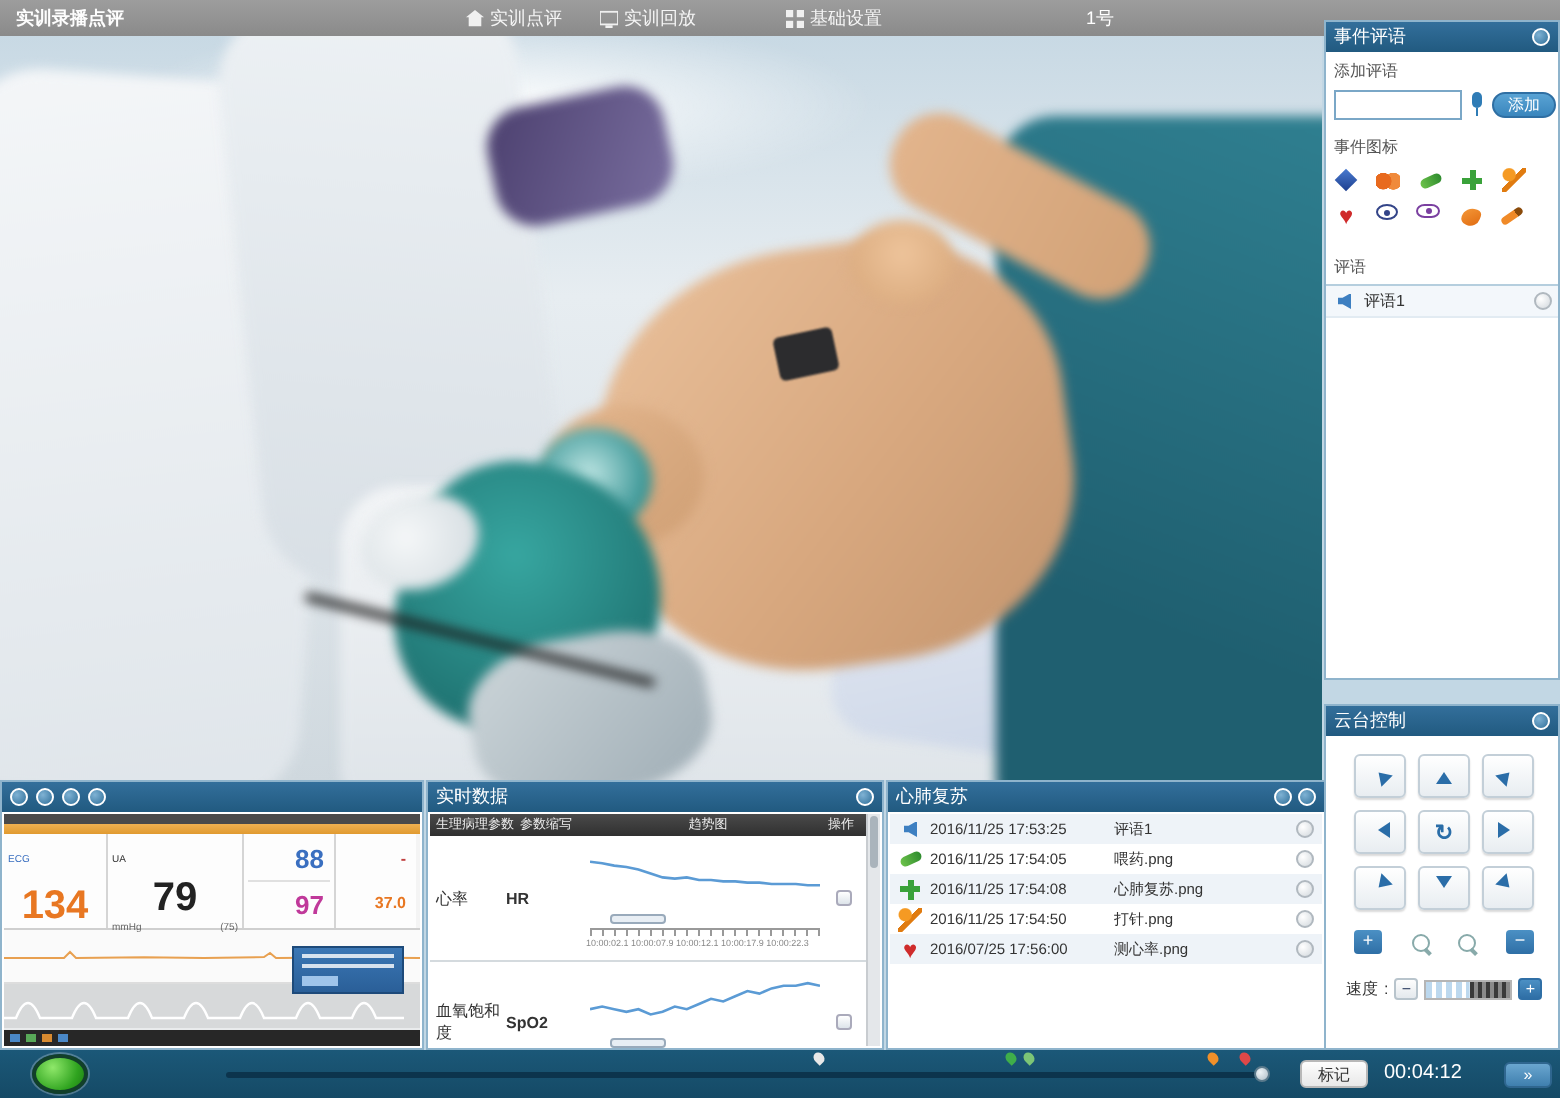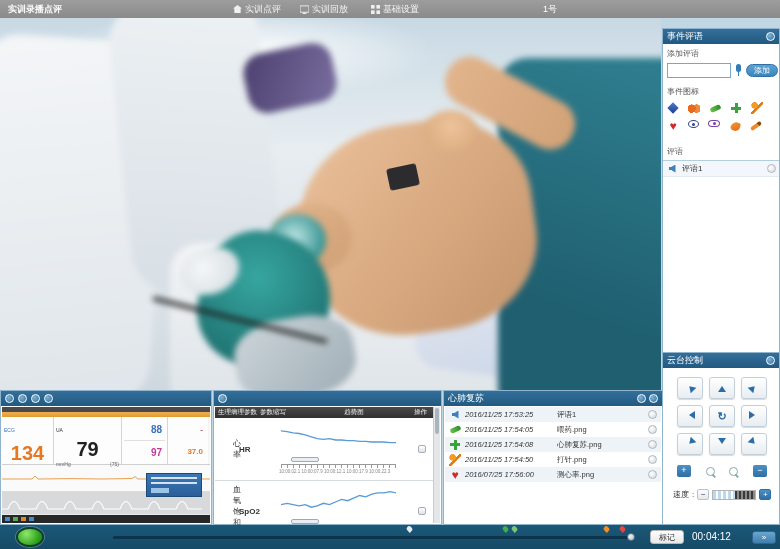--- a/index.html
+++ b/index.html
@@ -34,21 +34,21 @@
   .v-cable { left:150px; top:300px; width:180px; height:4px; background:#1c1c1c; transform:rotate(14deg); border-radius:2px; }
   .v-glove { left:180px; top:230px; width:60px; height:46px; background:radial-gradient(circle at 40% 40%, #f5f7f8, #cfd8dd); border-radius:50%; transform:rotate(-20deg); }
 
   
   .panel { position:absolute; background:#fff; border:1px solid #8fb4cc; }
   .phdr { height:15px; background:linear-gradient(#336f9b,#215a80); color:#fff; font-size:9px; display:flex; align-items:center; padding:0 4px; gap:3px; }
   .phdr .ptitle { flex:1; white-space:nowrap; overflow:hidden; }
   .circ { width:9px; height:9px; border:1px solid #fff; border-radius:50%; background:radial-gradient(circle at 35% 35%, #7fb2d4, #2f6f99); flex:none; }
 
   
-  #commentPanel { left:662px; top:28px; width:118px; height:330px; }
+  #commentPanel { left:662px; top:10px; width:118px; height:330px; }
   .lbl { font-size:8px; color:#555; }
   .cp-body { padding:4px; font-size:8px; }
   .cp-addrow { display:flex; align-items:center; gap:3px; margin:4px 0 8px 0; }
   .cp-input { width:64px; height:15px; border:1px solid #7aa7c7; background:#fff; font-size:8px; }
   .mic { width:9px; height:13px; position:relative; flex:none; }
   .mic::before { content:""; position:absolute; left:2px; top:0; width:5px; height:8px; background:#2f7cb6; border-radius:3px; }
   .mic::after { content:""; position:absolute; left:4px; top:8px; width:1px; height:4px; background:#2f7cb6; box-shadow:2px 3px 0 -1.5px #2f7cb6, -2px 3px 0 -1.5px #2f7cb6; }
   .pill { height:13px; padding:0 7px; border:1px solid #2f6fa3; border-radius:7px; background:linear-gradient(#59a3d4,#3a86bd); color:#fff; font-size:8px; display:flex; align-items:center; flex:none; }
   .icon-grid { display:flex; flex-wrap:wrap; gap:6px 9px; margin:5px 0 10px 0; width:110px; }
   .evicon { width:12px; height:12px; display:inline-flex; align-items:center; justify-content:center; flex:none; position:relative; }
@@ -96,57 +96,57 @@
   .mon-titlebar { height:5px; background:#4a4a4a; }
   .mon-orange { height:5px; background:linear-gradient(#f0b050,#e09a30); }
   .mon-tiles { height:48px; display:flex; background:#f4f4f4; border-bottom:1px solid #cfcfcf; }
   .tile { border-right:1px solid #d5d5d5; background:#fdfdfd; position:relative; padding:1px 2px; }
   .tile .tl { font-size:5px; }
   .bignum { font-weight:bold; text-align:center; }
   .t-hr { width:52px; } .t-hr .bignum { font-size:20px; color:#e87722; margin-top:6px; }
   .t-nibp { width:68px; } .t-nibp .bignum { font-size:20px; color:#222; margin-top:2px; }
   .t-nibp .sub { display:flex; justify-content:space-between; font-size:5px; color:#666; }
   .t-dual { width:46px; display:flex; flex-direction:column; }
-  .t-dual .half { flex:1; display:flex; align-items:center; justify-content:flex-end; padding:0 3px; font-size:10px; font-weight:bold; }
+  .t-dual .half { flex:1; display:flex; align-items:center; justify-content:flex-end; padding:0 3px; font-size:13px; font-weight:bold; }
   .t-dual .half + .half { border-top:1px solid #e0e0e0; }
   .t-aux { width:40px; display:flex; flex-direction:column; border-right:none; }
   .t-aux .half { flex:1; display:flex; align-items:center; justify-content:flex-end; padding:0 3px; font-size:8px; font-weight:bold; }
   .mon-wave1 { height:27px; background:#fafafa; border-bottom:1px solid #ddd; }
   .mon-wave2 { height:22px; background:#d7d9da; position:relative; }
   .mon-dialog { position:absolute; right:8px; bottom:26px; width:56px; height:24px; background:linear-gradient(#3b77b5,#2a5f98); border:1px solid #1d4a7a; }
   .mon-dialog i { display:block; height:2px; background:rgba(255,255,255,.8); margin:3px 4px 0 4px; }
   .mon-task { position:absolute; left:0; right:0; bottom:0; height:8px; background:#272727; display:flex; align-items:center; gap:3px; padding:0 3px; }
   .mon-task b { width:5px; height:4px; background:#4a88c8; display:block; }
   .mon-task b.g { background:#58a858; } .mon-task b.o { background:#d88a30; }
 
   
   #realtimePanel { left:213px; top:390px; width:229px; height:135px; }
   .rt-thead { position:absolute; left:1px; right:8px; top:16px; height:11px; background:linear-gradient(#4a4a4a,#303030); color:#eee; font-size:6.5px; display:flex; align-items:center; }
   .rt-thead span { padding:0 3px; white-space:nowrap; }
   .rt-c1 { width:42px; } .rt-c2 { width:40px; } .rt-c3 { flex:1; text-align:center; } .rt-c4 { width:22px; }
   .rt-scroll { position:absolute; right:1px; top:16px; width:7px; bottom:1px; background:#e4e7ea; border-left:1px solid #c8ccd0; }
   .rt-scroll i { display:block; margin:1px; height:26px; background:#aab4bc; border-radius:2px; }
   .rt-row { position:absolute; left:1px; right:8px; height:58px; display:flex; align-items:center; font-size:8px; color:#333; }
-  .rt-row .nm { width:24px; padding-left:18px; } .rt-row .ab { width:40px;font-weight:bold; }
+  .rt-row .nm { width:38px; padding-left:3px; } .rt-row .ab { width:40px;font-weight:bold; }
   .rt-chartwrap { flex:1; position:relative; height:54px; }
   .rt-chartwrap svg { position:absolute; left:2px; top:3px; }
   .rt-slider { position:absolute; left:12px; top:35px; width:28px; height:5px; border:1px solid #9ab; background:#e8eef4; border-radius:2px; }
   .rt-axis { position:absolute; left:2px; top:42px; width:115px; height:4px; border-top:1px solid #999;
       background:repeating-linear-gradient(90deg,#999 0 1px, transparent 1px 6px); }
   .tick-labels { position:absolute; left:0px; top:47px; width:120px; font-size:4.5px; color:#888; white-space:nowrap; overflow:hidden; }
   .rt-act { width:22px; display:flex; justify-content:center; }
   .rt-sq { width:8px; height:8px; border:1px solid #aab; background:linear-gradient(#fff,#dde4ea); border-radius:2px; }
   .rt-div { position:absolute; left:1px; right:8px; top:89px; border-top:1px solid #d4dade; }
 
   
   #eventPanel { left:443px; top:390px; width:220px; height:135px; }
   .ev-row { position:absolute; left:1px; right:1px; height:15px; display:flex; align-items:center; gap:4px; padding:0 4px; font-size:7.5px; color:#333; }
   .ev-row:nth-child(odd) { background:#eef3f8; }
   .ev-icon { width:12px; height:12px; display:inline-flex; align-items:center; justify-content:center; flex:none; }
-  .ev-time { width:88px; white-space:nowrap;font-style:italic; }
+  .ev-time { width:88px; white-space:nowrap; }
   .ev-label { flex:1; white-space:nowrap; overflow:hidden; }
   .rowbtn { width:9px; height:9px; border-radius:50%; border:1px solid #b0b8bf; background:radial-gradient(circle at 35% 35%, #fff, #d2d8dd); flex:none; }
 
   
   .bottombar { position:absolute; left:0; top:525px; width:780px; height:24px; background:linear-gradient(#1b5878,#154a66); }
   .recbtn { position:absolute; left:16px; top:2px; width:28px; height:20px; border-radius:50%; background:radial-gradient(circle at 35% 30%, #8fe86a, #2fa31f 65%, #1d7d12); border:2px solid #123f2a; box-shadow:0 0 0 1px rgba(255,255,255,.25); }
   .seekwrap { position:absolute; left:113px; top:0; width:520px; height:24px; }
   .seekbar { position:absolute; left:0; top:11px; width:100%; height:3px; background:#0c344d; border-radius:2px; }
   .seekthumb { position:absolute; left:514px; top:8px; width:8px; height:8px; border-radius:50%; background:radial-gradient(circle at 35% 35%, #eef3f6, #aebcc6); border:1px solid #5a7a8c; }
   .marker { position:absolute; top:1px; width:5px; height:6px; border-radius:50% 50% 50% 0; transform:rotate(-45deg); }
@@ -167,21 +167,21 @@
         </svg>
       <span>实训点评</span>
     </span>
     <span class="menu-item" style="left:300px;">
       <svg width="9" height="9" viewBox="0 0 10 10">
           <rect x="0" y="1" width="10" height="7" fill="none" stroke="#f0f0f0"></rect>
           <rect x="3" y="8.5" width="4" height="1.5" fill="#f0f0f0"></rect>
         </svg>
       <span>实训回放</span>
     </span>
-    <span class="menu-item" style="left:371px;">
+    <span class="menu-item" style="left:393px;">
       <svg width="9" height="9" viewBox="0 0 10 10">
           <rect x="0" y="0" width="4" height="4" fill="#f0f0f0"></rect>
           <rect x="6" y="0" width="4" height="4" fill="#f0f0f0"></rect>
           <rect x="0" y="6" width="4" height="4" fill="#f0f0f0"></rect>
           <rect x="6" y="6" width="4" height="4" fill="#f0f0f0"></rect>
         </svg>
       <span>基础设置</span>
     </span>
     <span class="menu-item" style="left:450px;margin-top:48px;">
       <svg width="9" height="9" viewBox="0 0 10 10">
@@ -350,20 +350,21 @@
           <b></b>
           <b class="g"></b>
           <b class="o"></b>
           <b></b>
         </div>
     </div>
   </div>
 
   <div class="panel" id="realtimePanel">
     <div class="phdr">
+      <span class="ptitle">实时数据</span>
       <span class="circ"></span>
     </div>
     <div class="rt-thead">
       <span class="rt-c1">生理病理参数</span>
       <span class="rt-c2">参数缩写</span>
       <span class="rt-c3">趋势图</span>
       <span class="rt-c4">操作</span>
     </div>
     <div class="rt-row" style="top:29px;">
       <span class="nm">心率</span>

